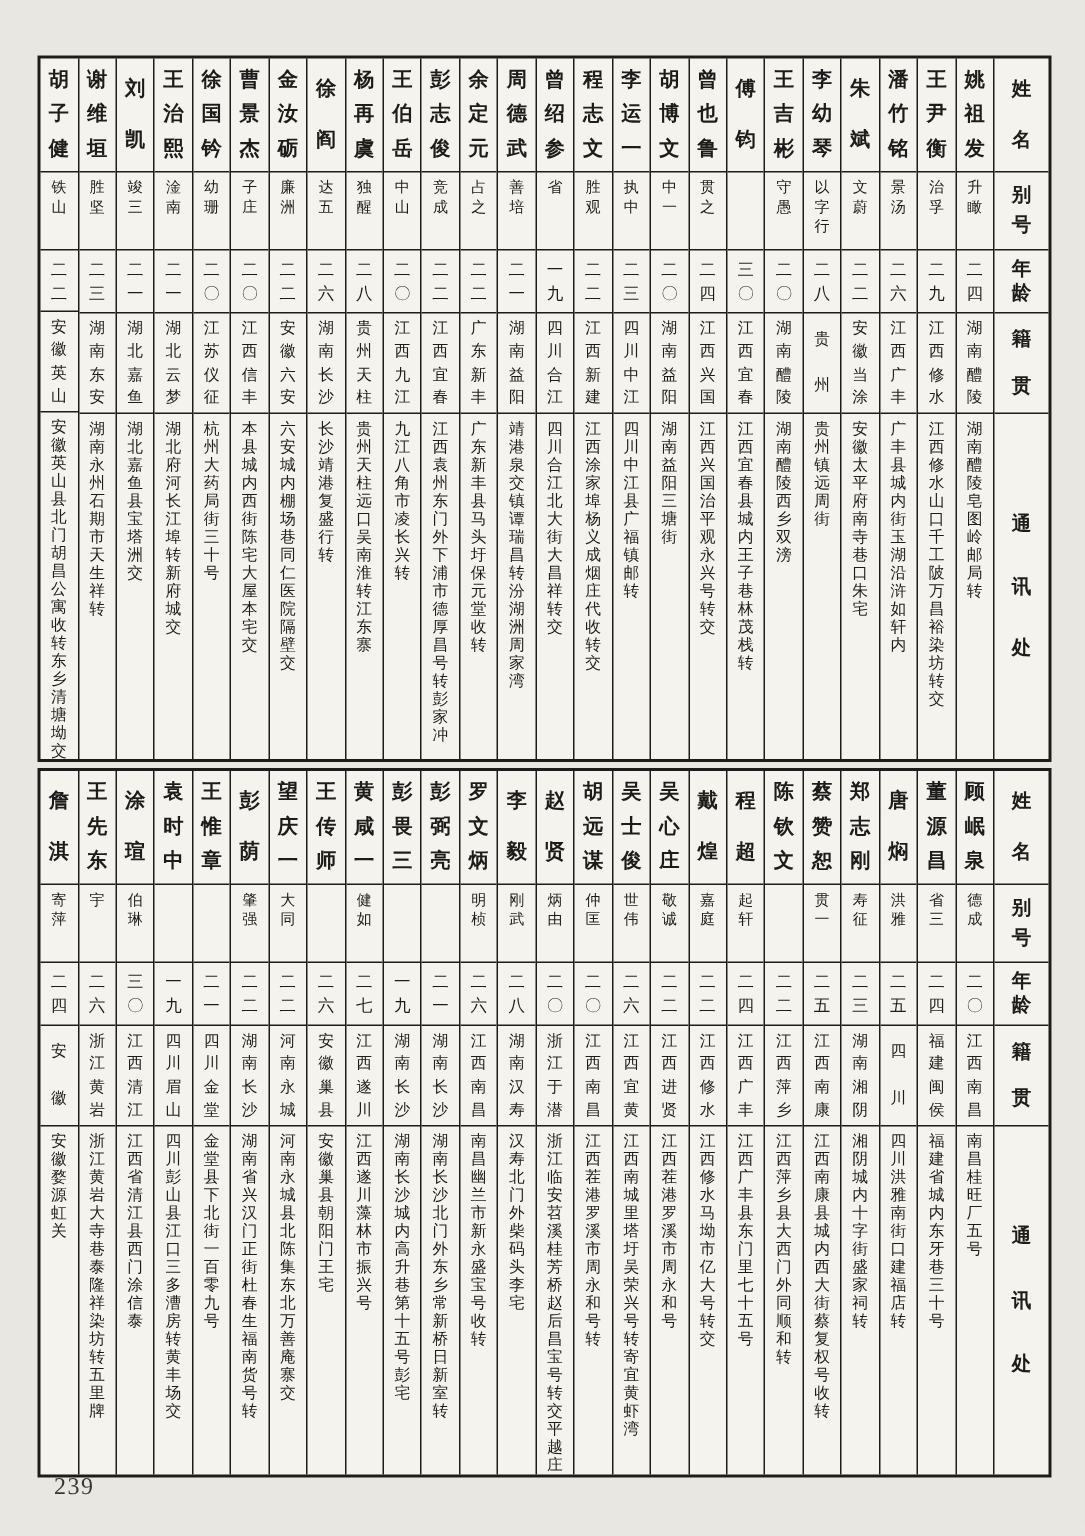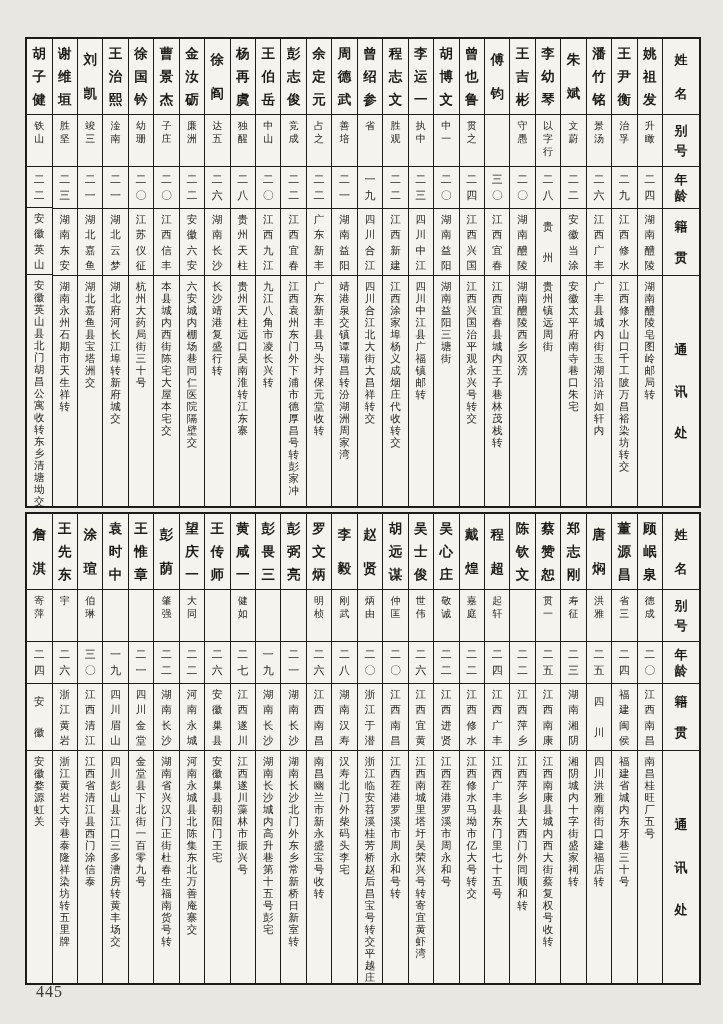--- a/index.html
+++ b/index.html
@@ -1820,14 +1820,14 @@
         <div class="cell r-address">
           <span class="ch">安</span>
           <span class="ch">徽</span>
           <span class="ch">婺</span>
           <span class="ch">源</span>
           <span class="ch">虹</span>
           <span class="ch">关</span>
         </div>
       </div>
     </div>
-  <div class="pageno">445</div>
+  <div class="pageno">239</div>
 </div>
 
 </body></html>

